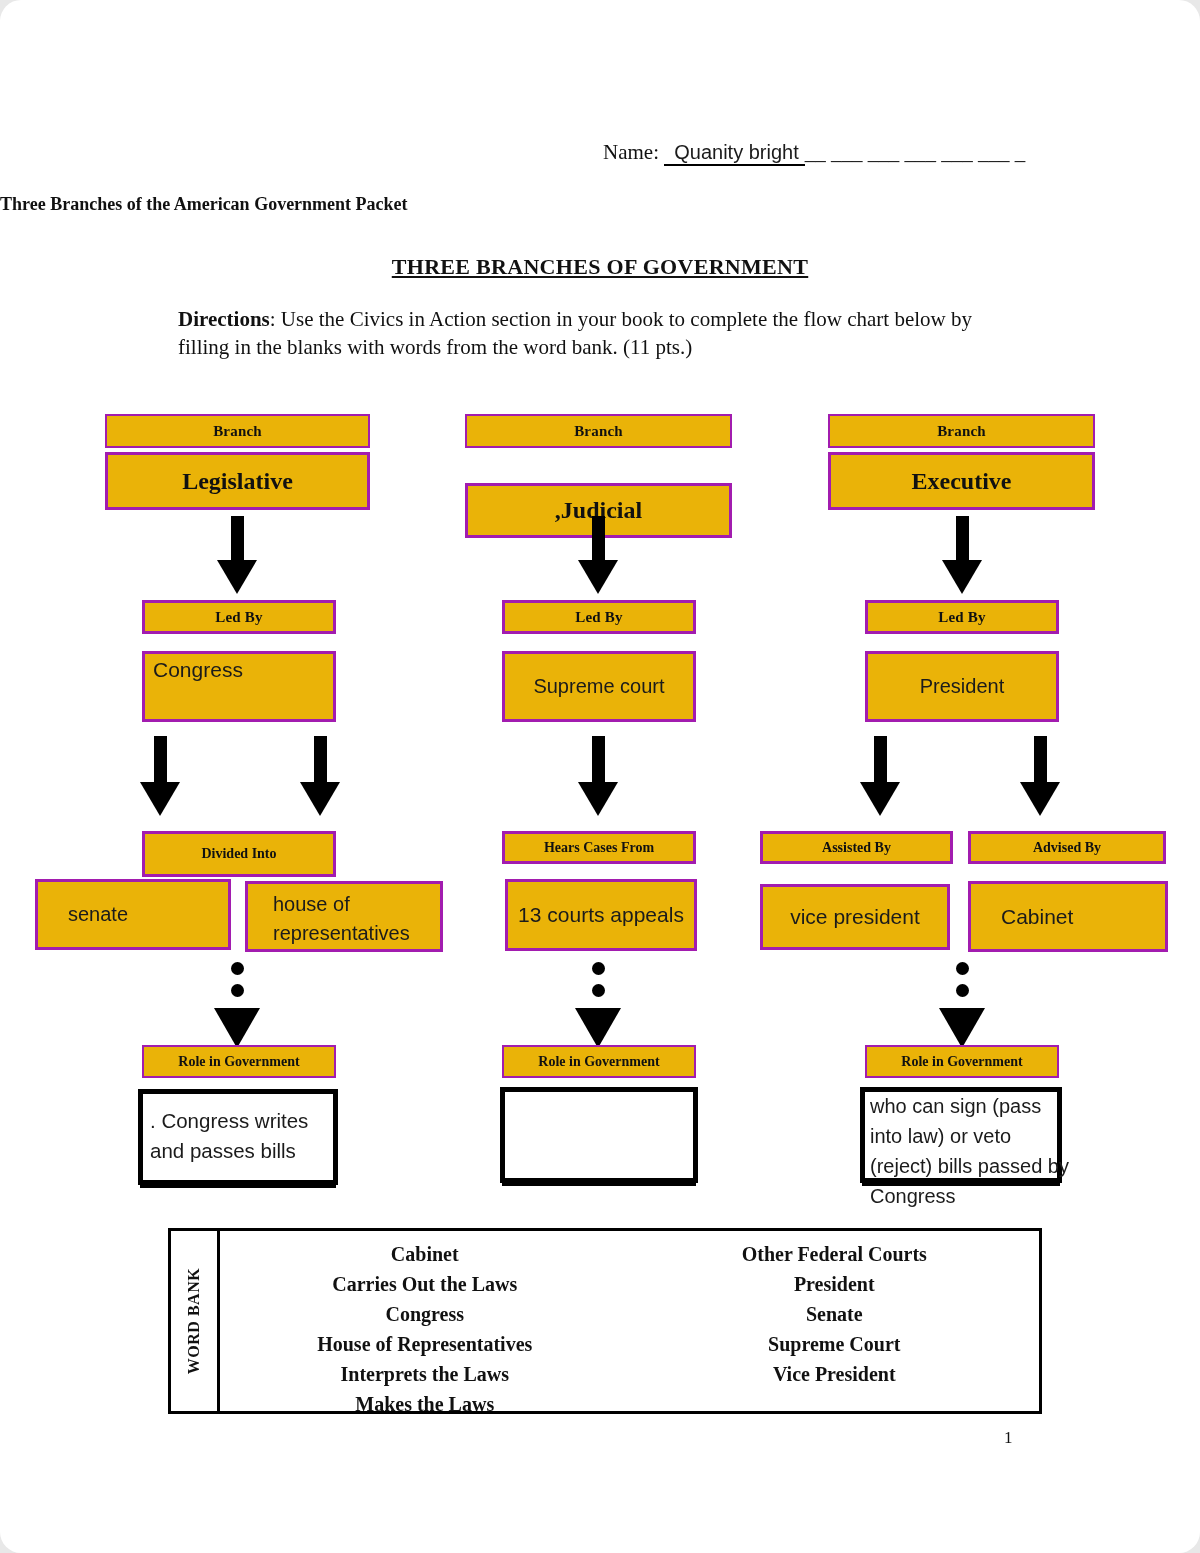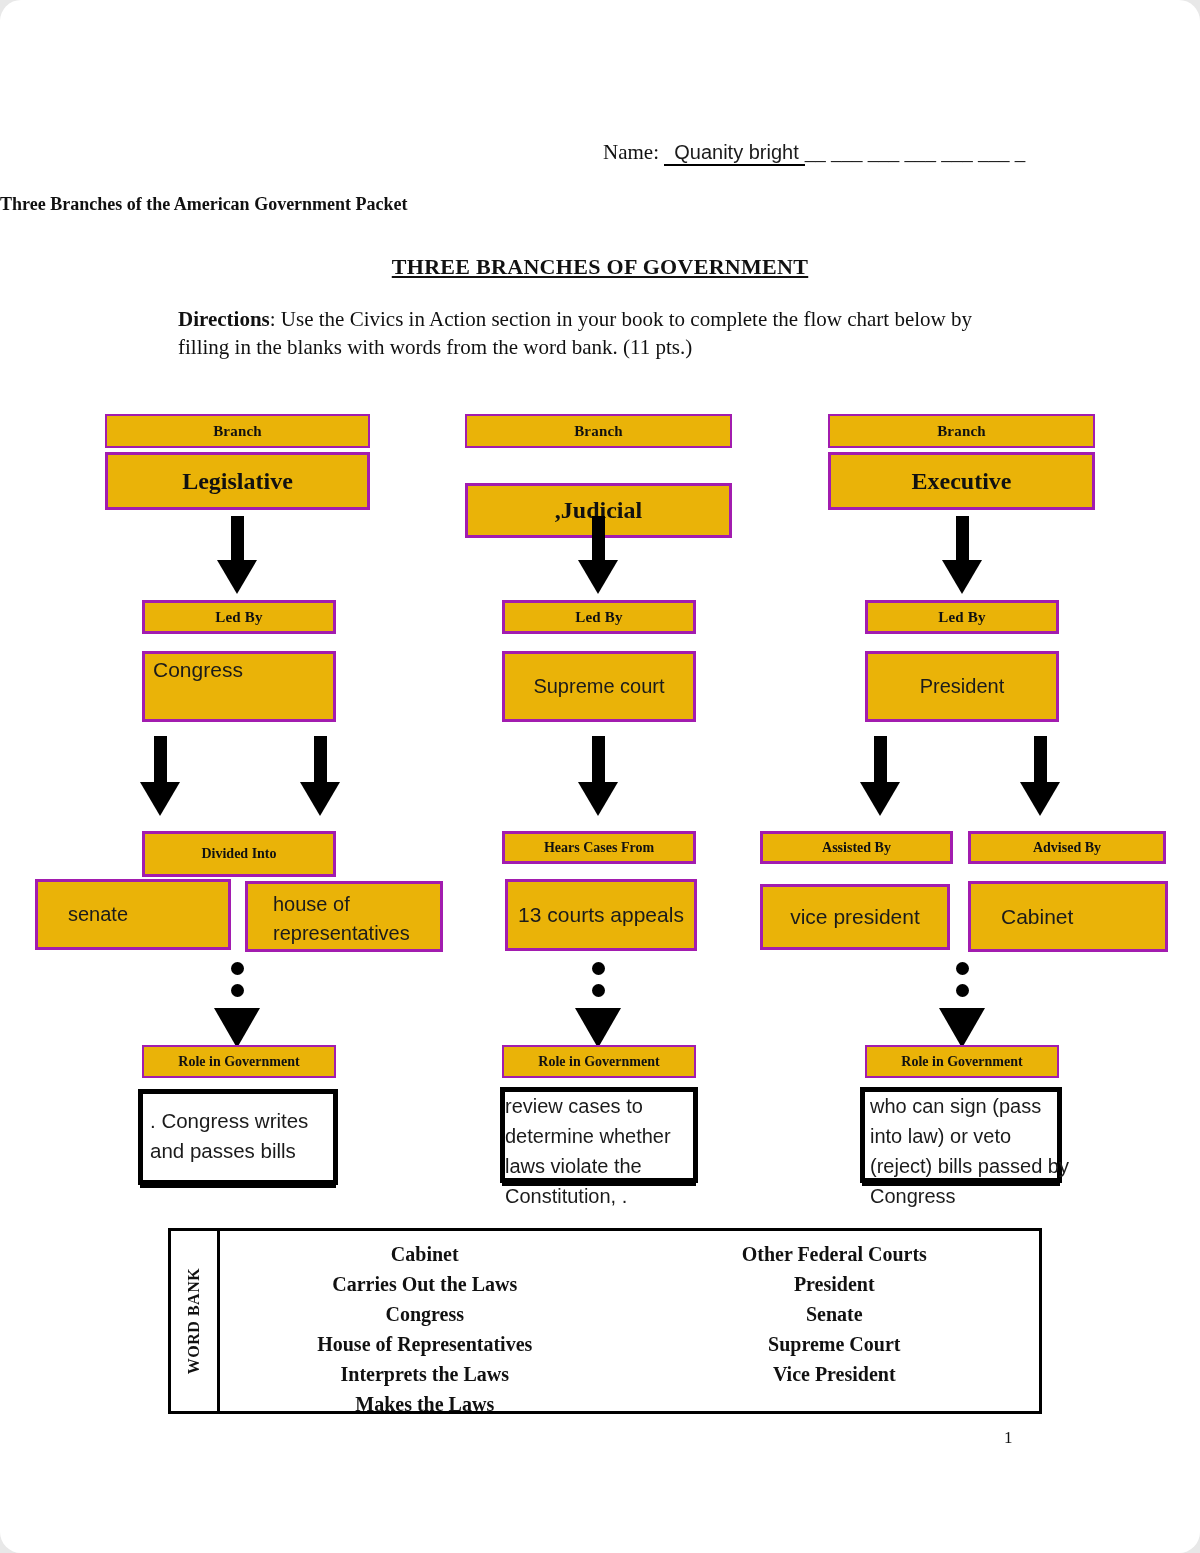--- a/index.html
+++ b/index.html
@@ -136,26 +136,20 @@
   </div>
   <div class="dotarrow" style="left:575px;top:962px;">
     <div class="dot"></div>
       <div class="dot"></div>
       <div class="head"></div>
   </div>
   <div class="box" style="left:502px;top:1045px;width:194px;height:33px;">
     <span class="label-sm">Role in Government</span>
   </div>
   <div class="abs role-box" style="left:500px;top:1087px;width:198px;height:96px;"></div>
-  <div class="abs hand lines" style="left:505px;top:1091px;font-size:20px;line-height:30px;z-index:2;">
-    <div>review cases to</div>
-    <div>determine whether</div>
-    <div>laws violate the</div>
-    <div>Constitution, .</div>
-  </div>
 
   <div class="box" style="left:828px;top:414px;width:267px;height:34px;">
     <span class="label-text">Branch</span>
   </div>
   <div class="box b3 branch-answer" style="left:828px;top:452px;width:267px;height:58px;">
     <span>Executive</span>
   </div>
   <div class="arrow" style="left:942px;top:516px;">
     <div class="shaft" style="height:44px;"></div>
       <div class="head"></div>

